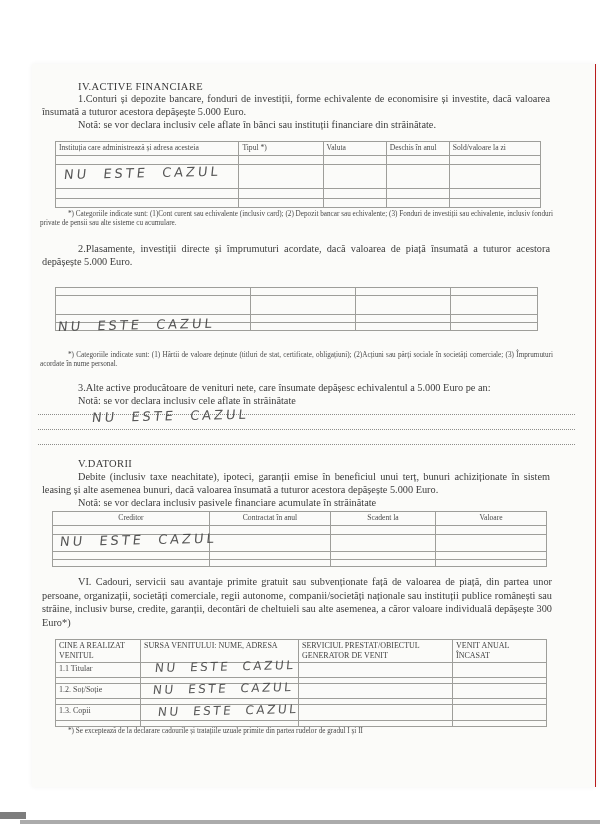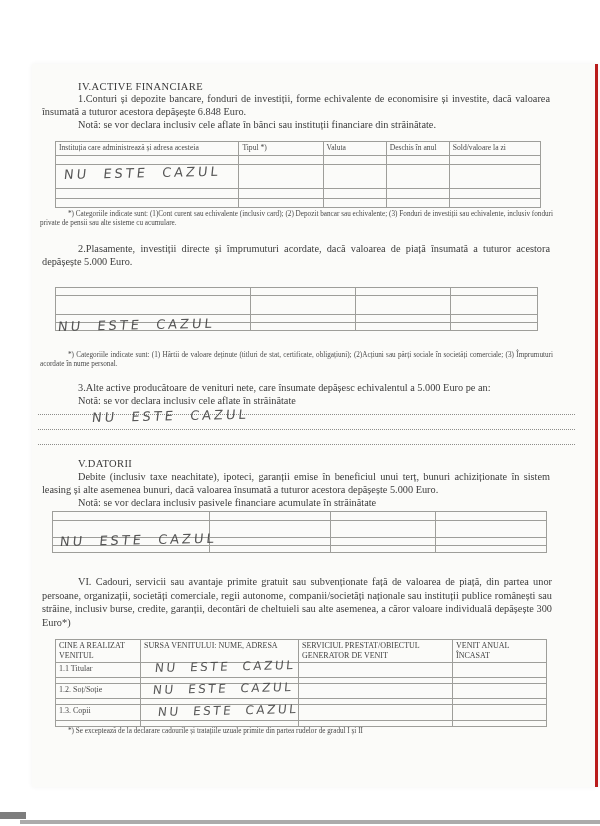--- a/index.html
+++ b/index.html
@@ -2,21 +2,21 @@
 <html><head>
 <meta charset="utf-8">
 <style>
   html,body{margin:0;padding:0;}
   body{
     width:600px;height:826px;position:relative;background:#ffffff;
     font-family:"Liberation Serif", serif;overflow:hidden;
   }
   .page{
     position:absolute;left:32px;top:64px;width:563px;height:723px;
-    background:#fbfbf9;border-right:3px solid #b91c1c;
+    background:#fbfbf9;border-right:1px solid #b91c1c;
     box-shadow:0 0 5px rgba(0,0,0,0.05);
   }
   .abs{position:absolute;}
   .heading{
     font-size:10.5px;color:#3a3a3a;letter-spacing:0.4px;
   }
   .body-text{
     font-size:10.3px;line-height:13px;color:#3c3c3c;text-align:justify;
   }
   .indent{text-indent:36px;}
@@ -42,21 +42,21 @@
   .dotline{border-top:1.5px dotted #8d8d8a;height:0;}
   .scan-strip{position:absolute;background:#8f8f8f;}
 </style>
 </head>
 <body>
 
 <div class="page">
 
   <div class="abs heading" style="left:46px;top:17px;">IV.ACTIVE FINANCIARE</div>
 
-  <div class="abs body-text indent" style="left:10px;top:28px;width:508px;">1.Conturi și depozite bancare, fonduri de investiții, forme echivalente de economisire și investite, dacă valoarea însumată a tuturor acestora depășește 6.848 Euro.</div>
+  <div class="abs body-text indent" style="left:10px;top:28px;width:508px;">1.Conturi și depozite bancare, fonduri de investiții, forme echivalente de economisire și investite, dacă valoarea însumată a tuturor acestora depășește 5.000 Euro.</div>
   <div class="abs body-text indent" style="left:10px;top:54px;width:508px;">Notă: se vor declara inclusiv cele aflate în bănci sau instituții financiare din străinătate.</div>
 
   <table class="abs" style="left:23px;top:77px;width:486px;">
     <colgroup>
         <col style="width:183px">
         <col style="width:84px">
         <col style="width:63px">
         <col style="width:63px">
         <col style="width:91px">
       </colgroup>
@@ -155,20 +155,26 @@
   <div class="abs body-text indent" style="left:10px;top:432px;width:508px;">Notă: se vor declara inclusiv pasivele financiare acumulate în străinătate</div>
 
   <table class="abs" style="left:20px;top:447px;width:494px;">
     <colgroup>
         <col style="width:157px">
         <col style="width:121px">
         <col style="width:105px">
         <col style="width:111px">
       </colgroup>
     <tbody>
+        <tr style="height:14px;">
+      <td class="th-small th-center">Creditor</td>
+      <td class="th-small th-center">Contractat în anul</td>
+      <td class="th-small th-center">Scadent la</td>
+      <td class="th-small th-center">Valoare</td>
+    </tr>
     <tr style="height:9px;">
           <td></td>
           <td></td>
           <td></td>
           <td></td>
         </tr>
     <tr style="height:17px;">
           <td></td>
           <td></td>
           <td></td>

